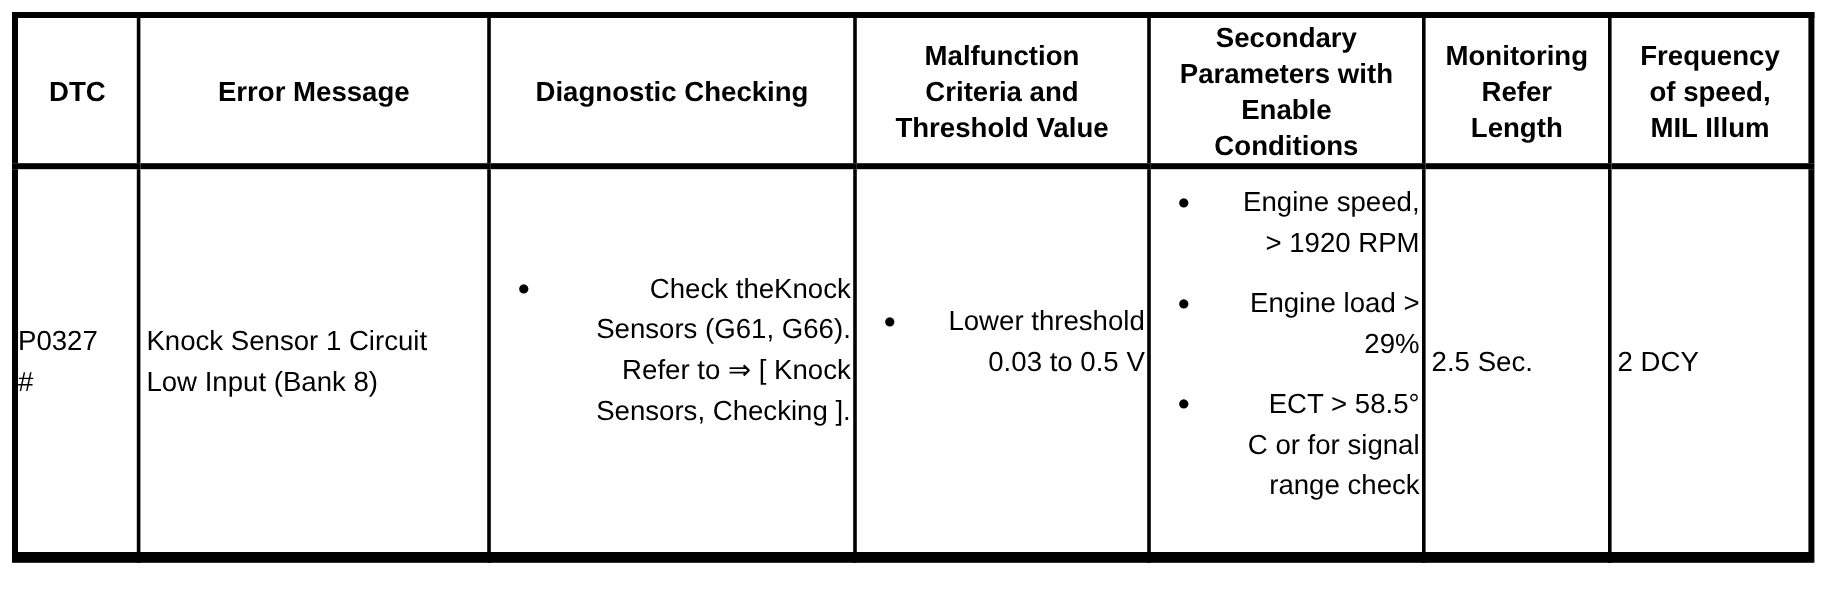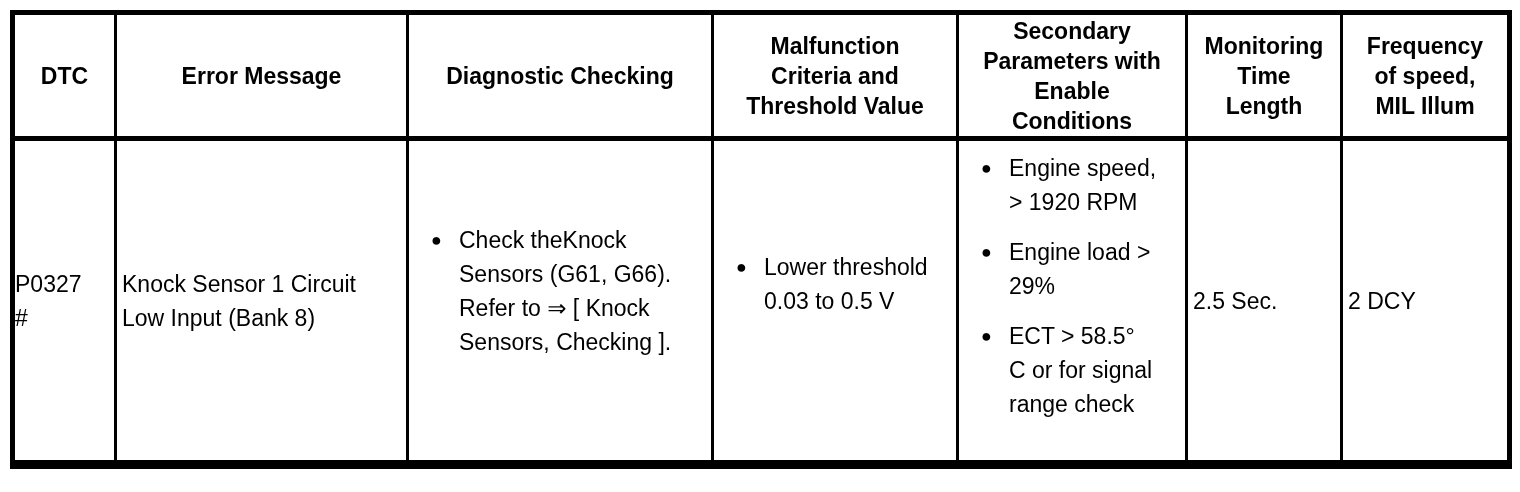--- a/index.html
+++ b/index.html
@@ -68,21 +68,22 @@
   }
   .bullet-glyph {
     flex: 0 0 28px;
     margin-left: 22px;
     font-size: 18px;
     line-height: 34px;
   }
   .bullet-text {
     flex: 1 1 auto;
     white-space: pre-line;
-    padding-right: 12px;
+    padding-right: 2px;
+    text-align: right;
   }
 </style>
 </head>
 <body>
 
 <div class="doc">
   <table class="dtc-table">
     <colgroup>
       <col style="width:103px">
       <col style="width:292px">
@@ -98,21 +99,21 @@
         <th>Error Message</th>
         <th>Diagnostic Checking</th>
         <th>Malfunction
 Criteria and
 Threshold Value</th>
         <th>Secondary
 Parameters with
 Enable
 Conditions</th>
         <th>Monitoring
-Time
+Refer
 Length</th>
         <th>Frequency
 of speed,
 MIL Illum</th>
       </tr>
     </thead>
     <tbody>
       <tr>
         <td class="cell-center">P0327
 #</td>

